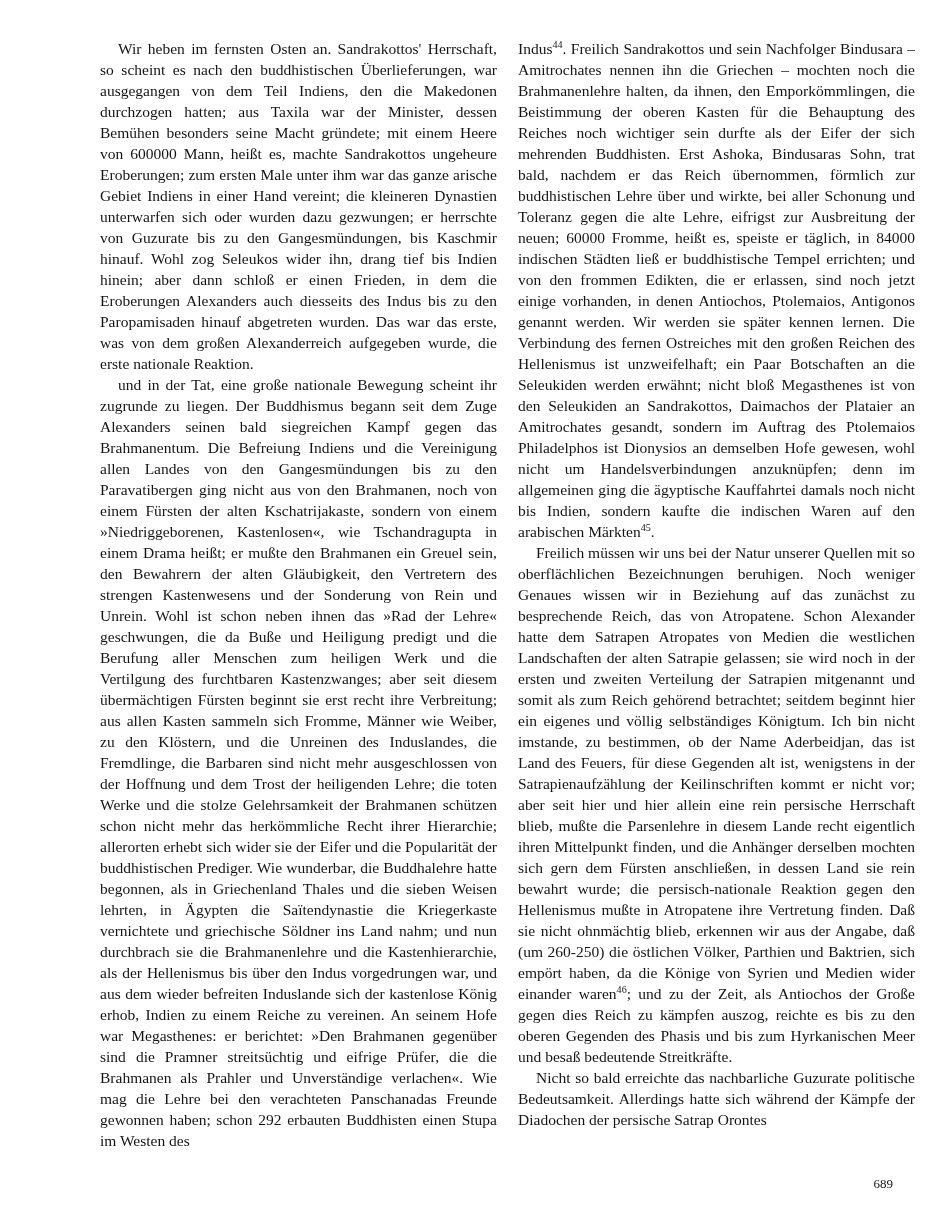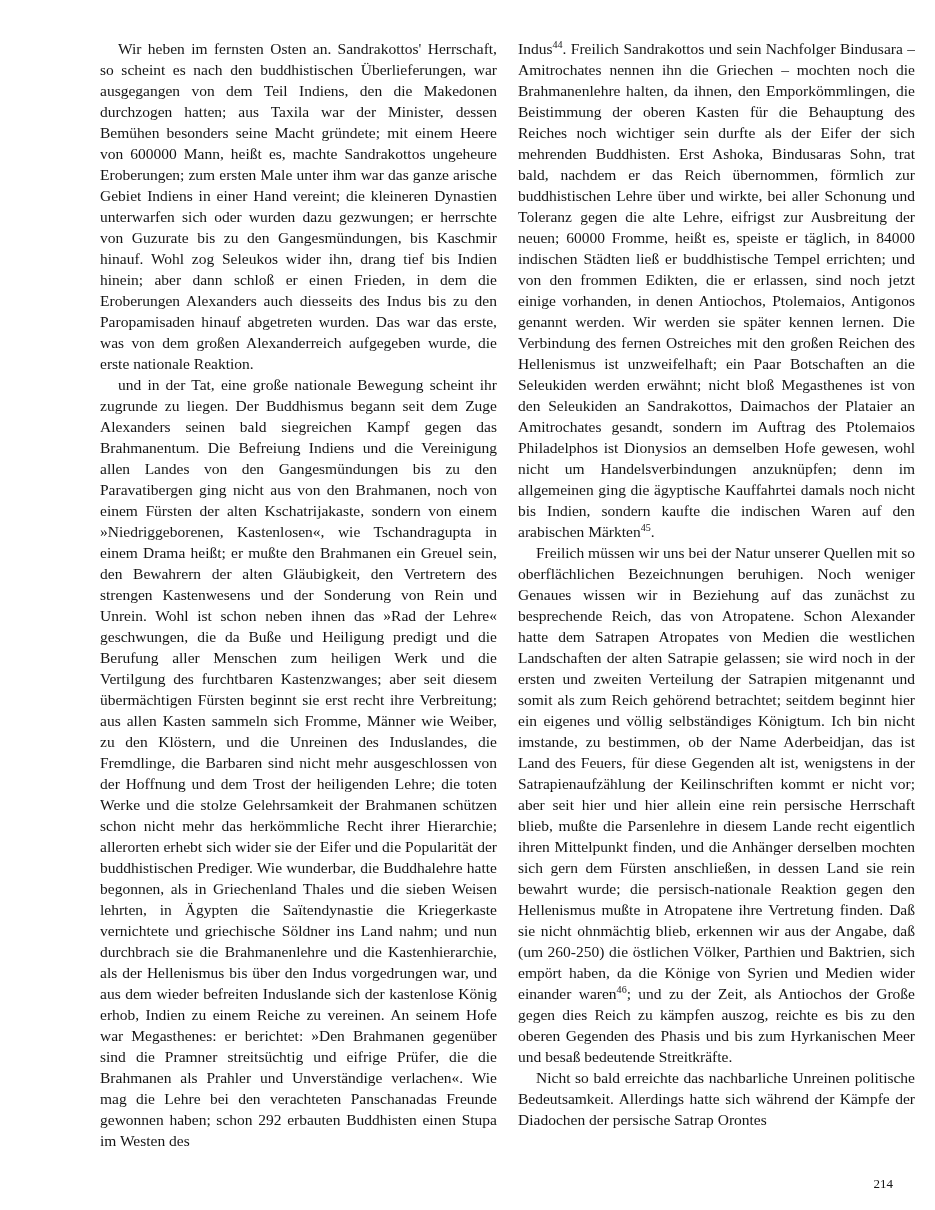--- a/index.html
+++ b/index.html
@@ -61,17 +61,17 @@
 
 <div class="page">
   <div class="columns">
     <div class="column">
         <p class="indent">Wir heben im fernsten Osten an. Sandrakottos' Herrschaft, so scheint es nach den buddhistischen Überlieferungen, war ausgegangen von dem Teil Indiens, den die Makedonen durchzogen hatten; aus Taxila war der Minister, dessen Bemühen besonders seine Macht gründete; mit einem Heere von 600000 Mann, heißt es, machte Sandrakottos ungeheure Eroberungen; zum ersten Male unter ihm war das ganze arische Gebiet Indiens in einer Hand vereint; die kleineren Dynastien unterwarfen sich oder wurden dazu gezwungen; er herrschte von Guzurate bis zu den Gangesmündungen, bis Kaschmir hinauf. Wohl zog Seleukos wider ihn, drang tief bis Indien hinein; aber dann schloß er einen Frieden, in dem die Eroberungen Alexanders auch diesseits des Indus bis zu den Paropamisaden hinauf abgetreten wurden. Das war das erste, was von dem großen Alexanderreich aufgegeben wurde, die erste nationale Reaktion.</p>
         <p class="indent">und in der Tat, eine große nationale Bewegung scheint ihr zugrunde zu liegen. Der Buddhismus begann seit dem Zuge Alexanders seinen bald siegreichen Kampf gegen das Brahmanentum. Die Befreiung Indiens und die Vereinigung allen Landes von den Gangesmündungen bis zu den Paravatibergen ging nicht aus von den Brahmanen, noch von einem Fürsten der alten Kschatrijakaste, sondern von einem »Niedriggeborenen, Kastenlosen«, wie Tschandragupta in einem Drama heißt; er mußte den Brahmanen ein Greuel sein, den Bewahrern der alten Gläubigkeit, den Vertretern des strengen Kastenwesens und der Sonderung von Rein und Unrein. Wohl ist schon neben ihnen das »Rad der Lehre« geschwungen, die da Buße und Heiligung predigt und die Berufung aller Menschen zum heiligen Werk und die Vertilgung des furchtbaren Kastenzwanges; aber seit diesem übermächtigen Fürsten beginnt sie erst recht ihre Verbreitung; aus allen Kasten sammeln sich Fromme, Männer wie Weiber, zu den Klöstern, und die Unreinen des Induslandes, die Fremdlinge, die Barbaren sind nicht mehr ausgeschlossen von der Hoffnung und dem Trost der heiligenden Lehre; die toten Werke und die stolze Gelehrsamkeit der Brahmanen schützen schon nicht mehr das herkömmliche Recht ihrer Hierarchie; allerorten erhebt sich wider sie der Eifer und die Popularität der buddhistischen Prediger. Wie wunderbar, die Buddhalehre hatte begonnen, als in Griechenland Thales und die sieben Weisen lehrten, in Ägypten die Saïtendynastie die Kriegerkaste vernichtete und griechische Söldner ins Land nahm; und nun durchbrach sie die Brahmanenlehre und die Kastenhierarchie, als der Hellenismus bis über den Indus vorgedrungen war, und aus dem wieder befreiten Induslande sich der kastenlose König erhob, Indien zu einem Reiche zu vereinen. An seinem Hofe war Megasthenes: er berichtet: »Den Brahmanen gegenüber sind die Pramner streitsüchtig und eifrige Prüfer, die die Brahmanen als Prahler und Unverständige verlachen«. Wie mag die Lehre bei den verachteten Panschanadas Freunde gewonnen haben; schon 292 erbauten Buddhisten einen Stupa im Westen des</p>
       </div>
     <div class="column">
         <p>Indus<sup>44</sup>. Freilich Sandrakottos und sein Nachfolger Bindusara – Amitrochates nennen ihn die Griechen – mochten noch die Brahmanenlehre halten, da ihnen, den Emporkömmlingen, die Beistimmung der oberen Kasten für die Behauptung des Reiches noch wichtiger sein durfte als der Eifer der sich mehrenden Buddhisten. Erst Ashoka, Bindusaras Sohn, trat bald, nachdem er das Reich übernommen, förmlich zur buddhistischen Lehre über und wirkte, bei aller Schonung und Toleranz gegen die alte Lehre, eifrigst zur Ausbreitung der neuen; 60000 Fromme, heißt es, speiste er täglich, in 84000 indischen Städten ließ er buddhistische Tempel errichten; und von den frommen Edikten, die er erlassen, sind noch jetzt einige vorhanden, in denen Antiochos, Ptolemaios, Antigonos genannt werden. Wir werden sie später kennen lernen. Die Verbindung des fernen Ostreiches mit den großen Reichen des Hellenismus ist unzweifelhaft; ein Paar Botschaften an die Seleukiden werden erwähnt; nicht bloß Megasthenes ist von den Seleukiden an Sandrakottos, Daimachos der Plataier an Amitrochates gesandt, sondern im Auftrag des Ptolemaios Philadelphos ist Dionysios an demselben Hofe gewesen, wohl nicht um Handelsverbindungen anzuknüpfen; denn im allgemeinen ging die ägyptische Kauffahrtei damals noch nicht bis Indien, sondern kaufte die indischen Waren auf den arabischen Märkten<sup>45</sup>.</p>
         <p class="indent">Freilich müssen wir uns bei der Natur unserer Quellen mit so oberflächlichen Bezeichnungen beruhigen. Noch weniger Genaues wissen wir in Beziehung auf das zunächst zu besprechende Reich, das von <span class="italic">Atropatene</span>. Schon Alexander hatte dem Satrapen Atropates von Medien die westlichen Landschaften der alten Satrapie gelassen; sie wird noch in der ersten und zweiten Verteilung der Satrapien mitgenannt und somit als zum Reich gehörend betrachtet; seitdem beginnt hier ein eigenes und völlig selbständiges Königtum. Ich bin nicht imstande, zu bestimmen, ob der Name Aderbeidjan, das ist Land des Feuers, für diese Gegenden alt ist, wenigstens in der Satrapienaufzählung der Keilinschriften kommt er nicht vor; aber seit hier und hier allein eine rein persische Herrschaft blieb, mußte die Parsenlehre in diesem Lande recht eigentlich ihren Mittelpunkt finden, und die Anhänger derselben mochten sich gern dem Fürsten anschließen, in dessen Land sie rein bewahrt wurde; die persisch-nationale Reaktion gegen den Hellenismus mußte in Atropatene ihre Vertretung finden. Daß sie nicht ohnmächtig blieb, erkennen wir aus der Angabe, daß (um 260-250) die östlichen Völker, Parthien und Baktrien, sich empört haben, da die Könige von Syrien und Medien wider einander waren<sup>46</sup>; und zu der Zeit, als Antiochos der Große gegen dies Reich zu kämpfen auszog, reichte es bis zu den oberen Gegenden des Phasis und bis zum Hyrkanischen Meer und besaß bedeutende Streitkräfte.</p>
-        <p class="indent">Nicht so bald erreichte das nachbarliche <span class="italic">Unreinen</span> politische Bedeutsamkeit. Allerdings hatte sich während der Kämpfe der Diadochen der persische Satrap Orontes</p>
+        <p class="indent">Nicht so bald erreichte das nachbarliche <span class="italic">Guzurate</span> politische Bedeutsamkeit. Allerdings hatte sich während der Kämpfe der Diadochen der persische Satrap Orontes</p>
       </div>
   </div>
-  <div class="page-number">214</div>
+  <div class="page-number">689</div>
 </div>
 
 </body></html>

